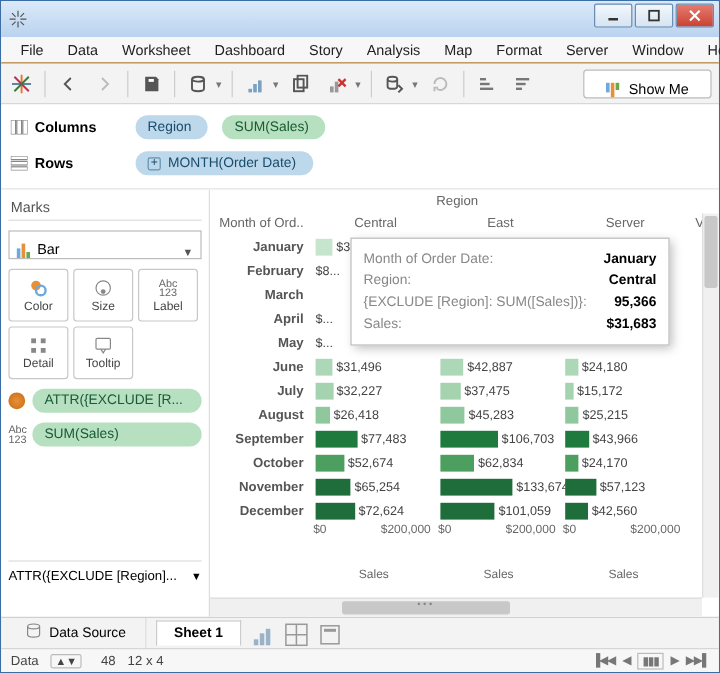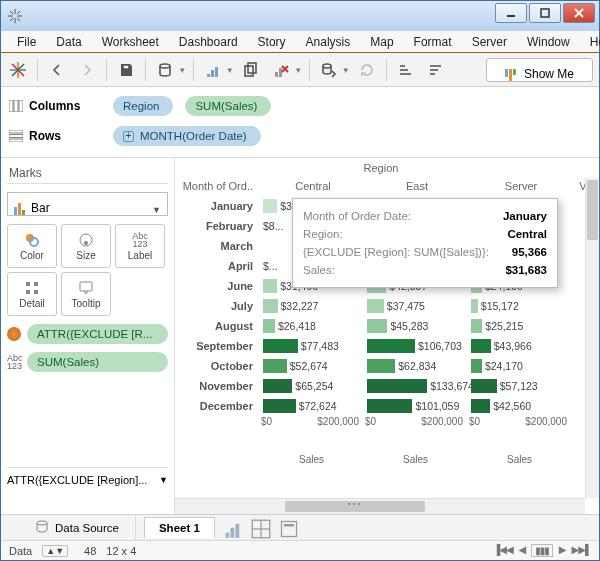--- a/index.html
+++ b/index.html
@@ -79,21 +79,21 @@
   .hscroll { position:absolute; left:0; right:14px; bottom:0; height:16px; background:#f0f0f0; border-top:1px solid #ddd;}
   .hscroll .thumb { position:absolute; top:2px; bottom:2px; left:110px; width:140px; background:#c8c8c8; border-radius:2px;}
   .hscroll .thumb::after { content:"•••"; position:absolute; left:50%; top:-2px; transform:translateX(-50%); color:#888; letter-spacing:2px; font-size:8px;}
 
   
   .tooltip { position:absolute; left:117px; top:40px; width:266px; background:#fff; border:1px solid #bbb; box-shadow:3px 3px 8px rgba(0,0,0,0.25); padding:8px 10px; font-size:11.5px; color:#888;}
   .tooltip .row { display:flex; justify-content:space-between; line-height:18px;}
   .tooltip .row .v { color:#000; font-weight:bold;}
 
   
-  .tabs { height:26px; background:#f3f3f3; border-top:1px solid #d0d0d0; display:flex; align-items:center; gap:8px; font-size:11.5px; padding-left:18px;}
+  .tabs { height:26px; background:#f3f3f3; border-top:1px solid #d0d0d0; display:flex; align-items:center; gap:8px; font-size:11.5px; padding-left:4px;}
   .tabs .src { display:flex; align-items:center; gap:6px; padding:0 16px; border-right:1px solid #ddd; height:100%;}
   .tabs .sheet { background:#fff; padding:4px 14px; border:1px solid #ccc; border-bottom:none; font-weight:bold; font-size:11.5px;}
   .tabs .newbtn { width:20px;height:18px;}
   .status { height:20px; background:#f7f7f7; border-top:1px solid #d6d6d6; display:flex; align-items:center; font-size:11px; color:#444; padding:0 8px; gap:10px;}
   .status .sp{flex:1}
   .status .navbtns { display:flex; gap:6px;}
   .status .navbtns span { font-size:10px; color:#777; letter-spacing:-1px;}
 </style>
 </head>
 <body>
@@ -384,20 +384,27 @@
             </tr>
             <tr>
               <td class="m">March</td>
               <td class="c"><span class="val"></span></td>
               <td class="c"><span class="val"></span></td>
               <td class="c"><span class="val"></span></td>
               <td class="c"></td>
             </tr>
             <tr>
               <td class="m">April</td>
+              <td class="c"><span class="val">$...</span></td>
+              <td class="c"><span class="val"></span></td>
+              <td class="c"><span class="val"></span></td>
+              <td class="c"></td>
+            </tr>
+            <tr>
+              <td class="m">May</td>
               <td class="c"><span class="val">$...</span></td>
               <td class="c"><span class="val"></span></td>
               <td class="c"><span class="val"></span></td>
               <td class="c"></td>
             </tr>
             <tr>
               <td class="m">June</td>
               <td class="c"><span class="bar" style="width:14.173200000000001px;background:#add8b7"></span><span class="val">$31,496</span></td>
               <td class="c"><span class="bar" style="width:19.299149999999997px;background:#add8b7"></span><span class="val">$42,887</span></td>
               <td class="c"><span class="bar" style="width:10.881px;background:#add8b7"></span><span class="val">$24,180</span></td>

